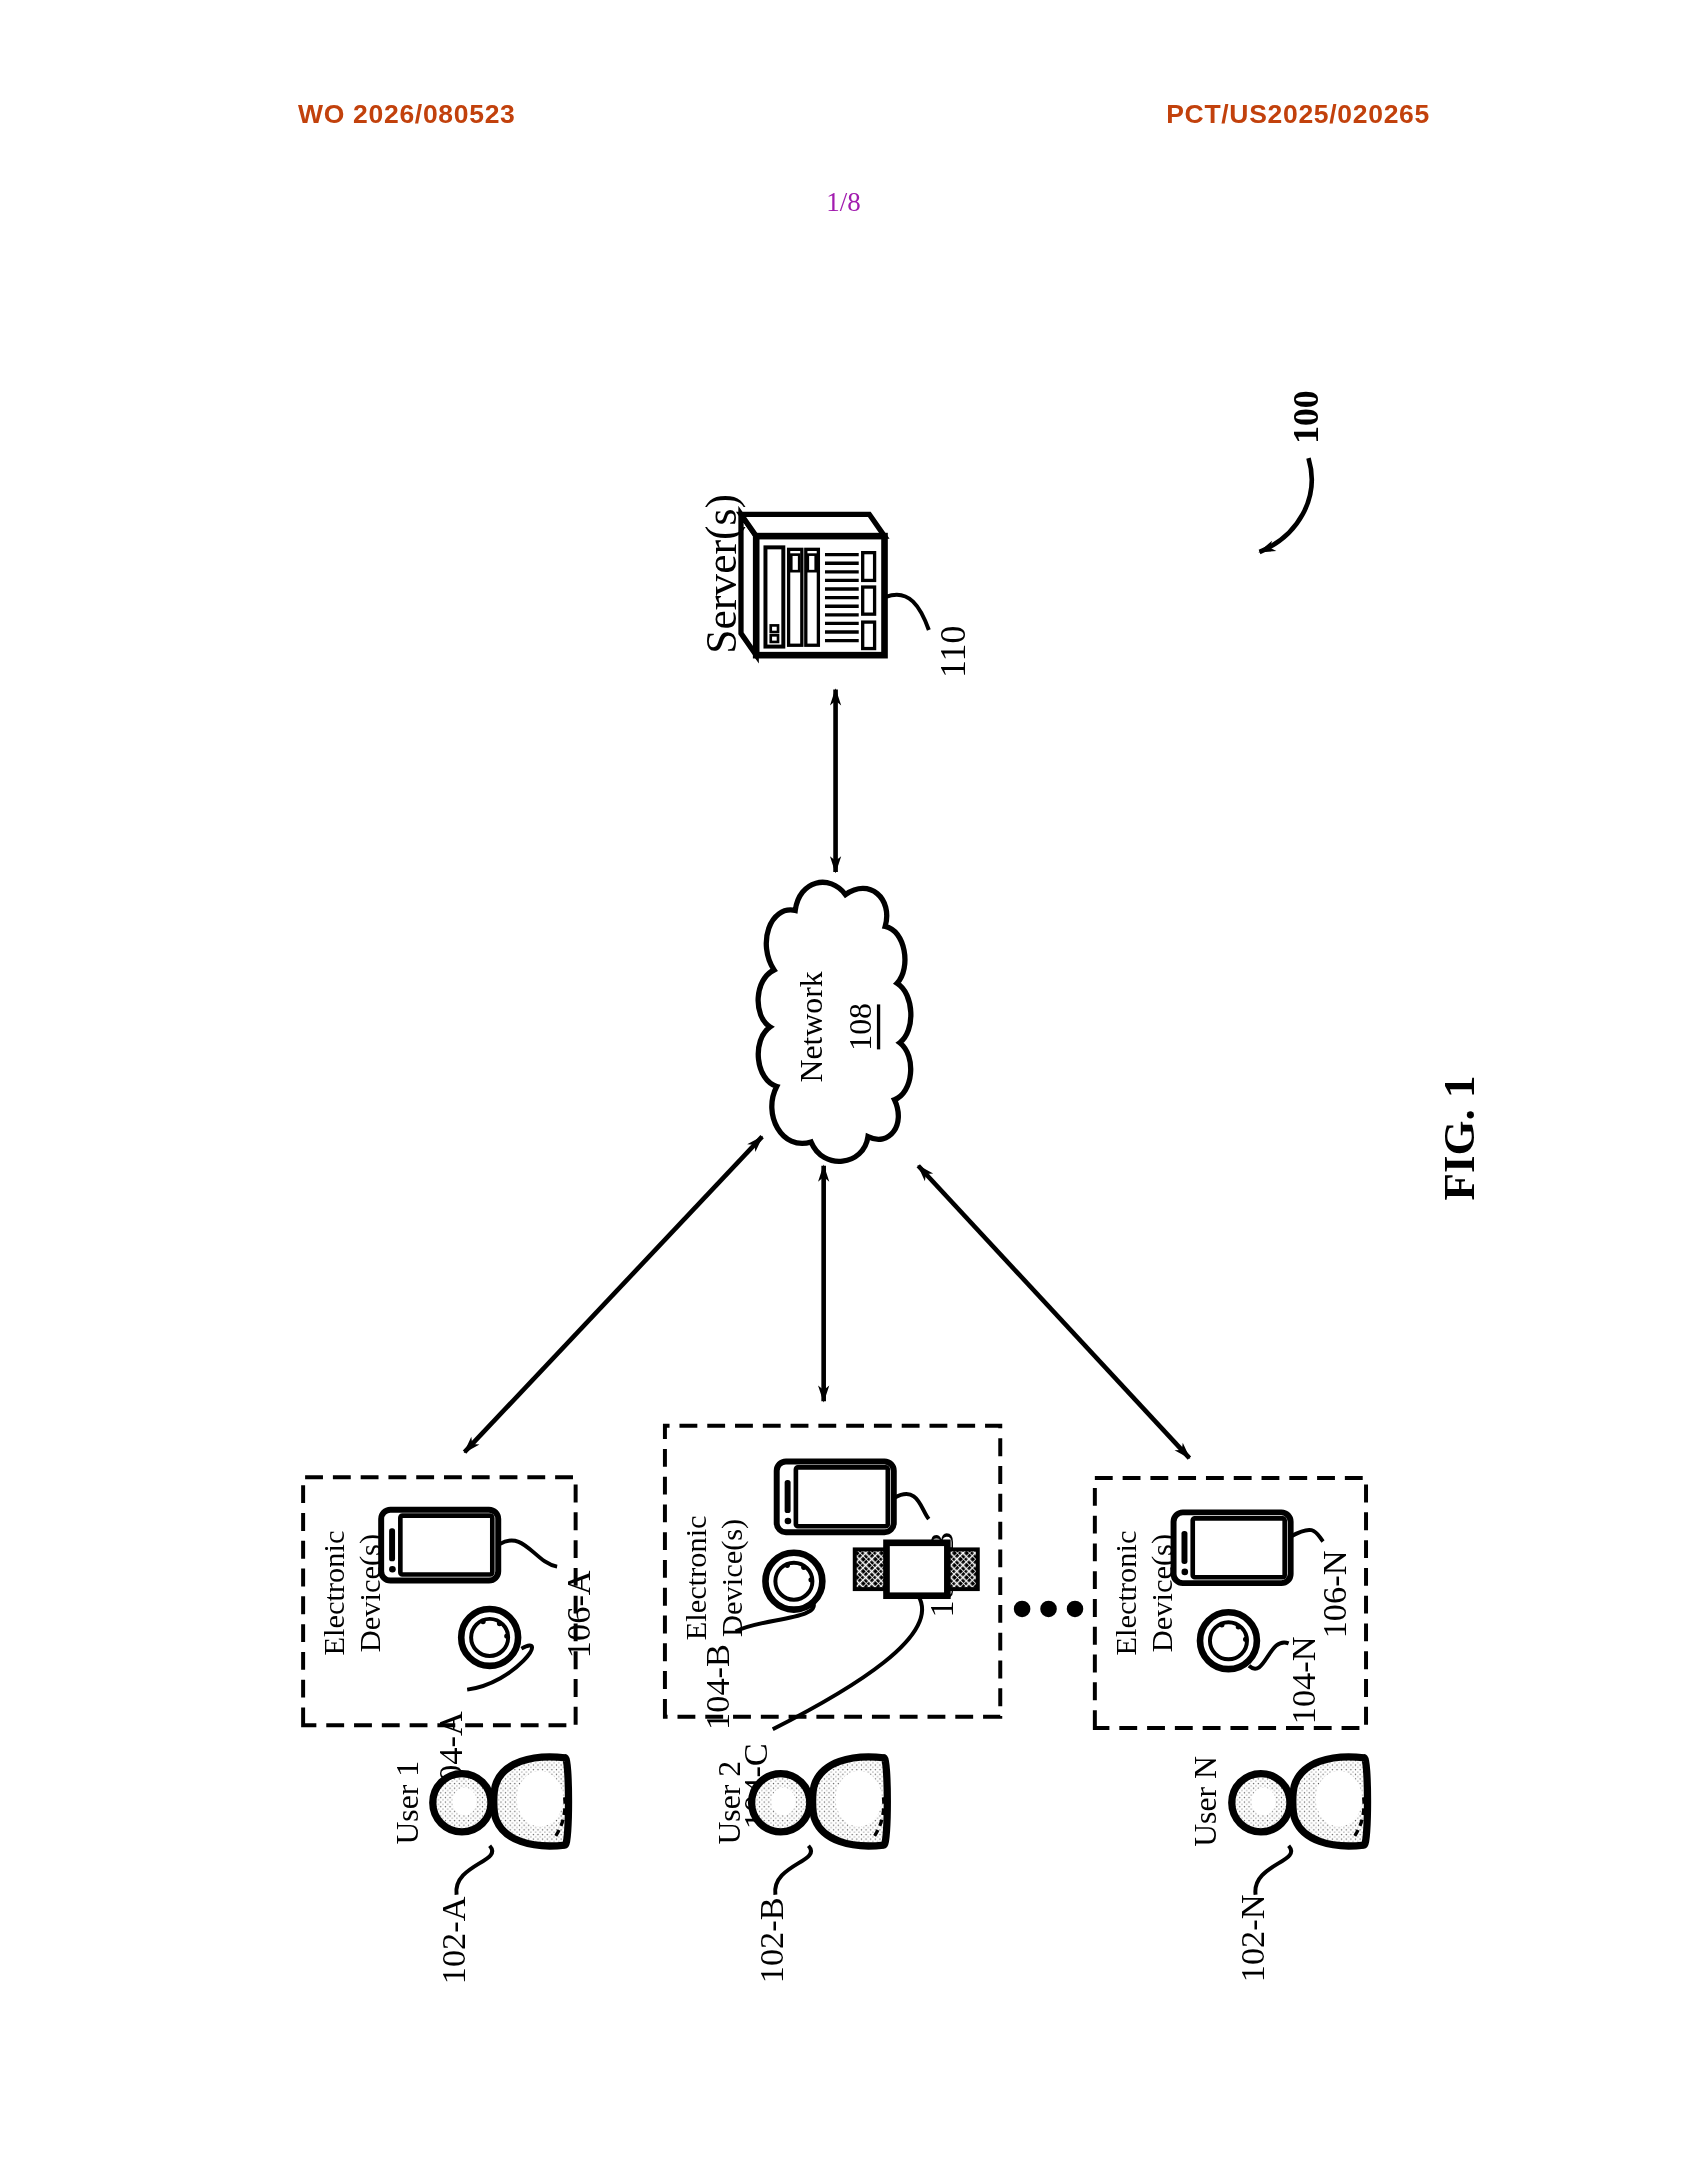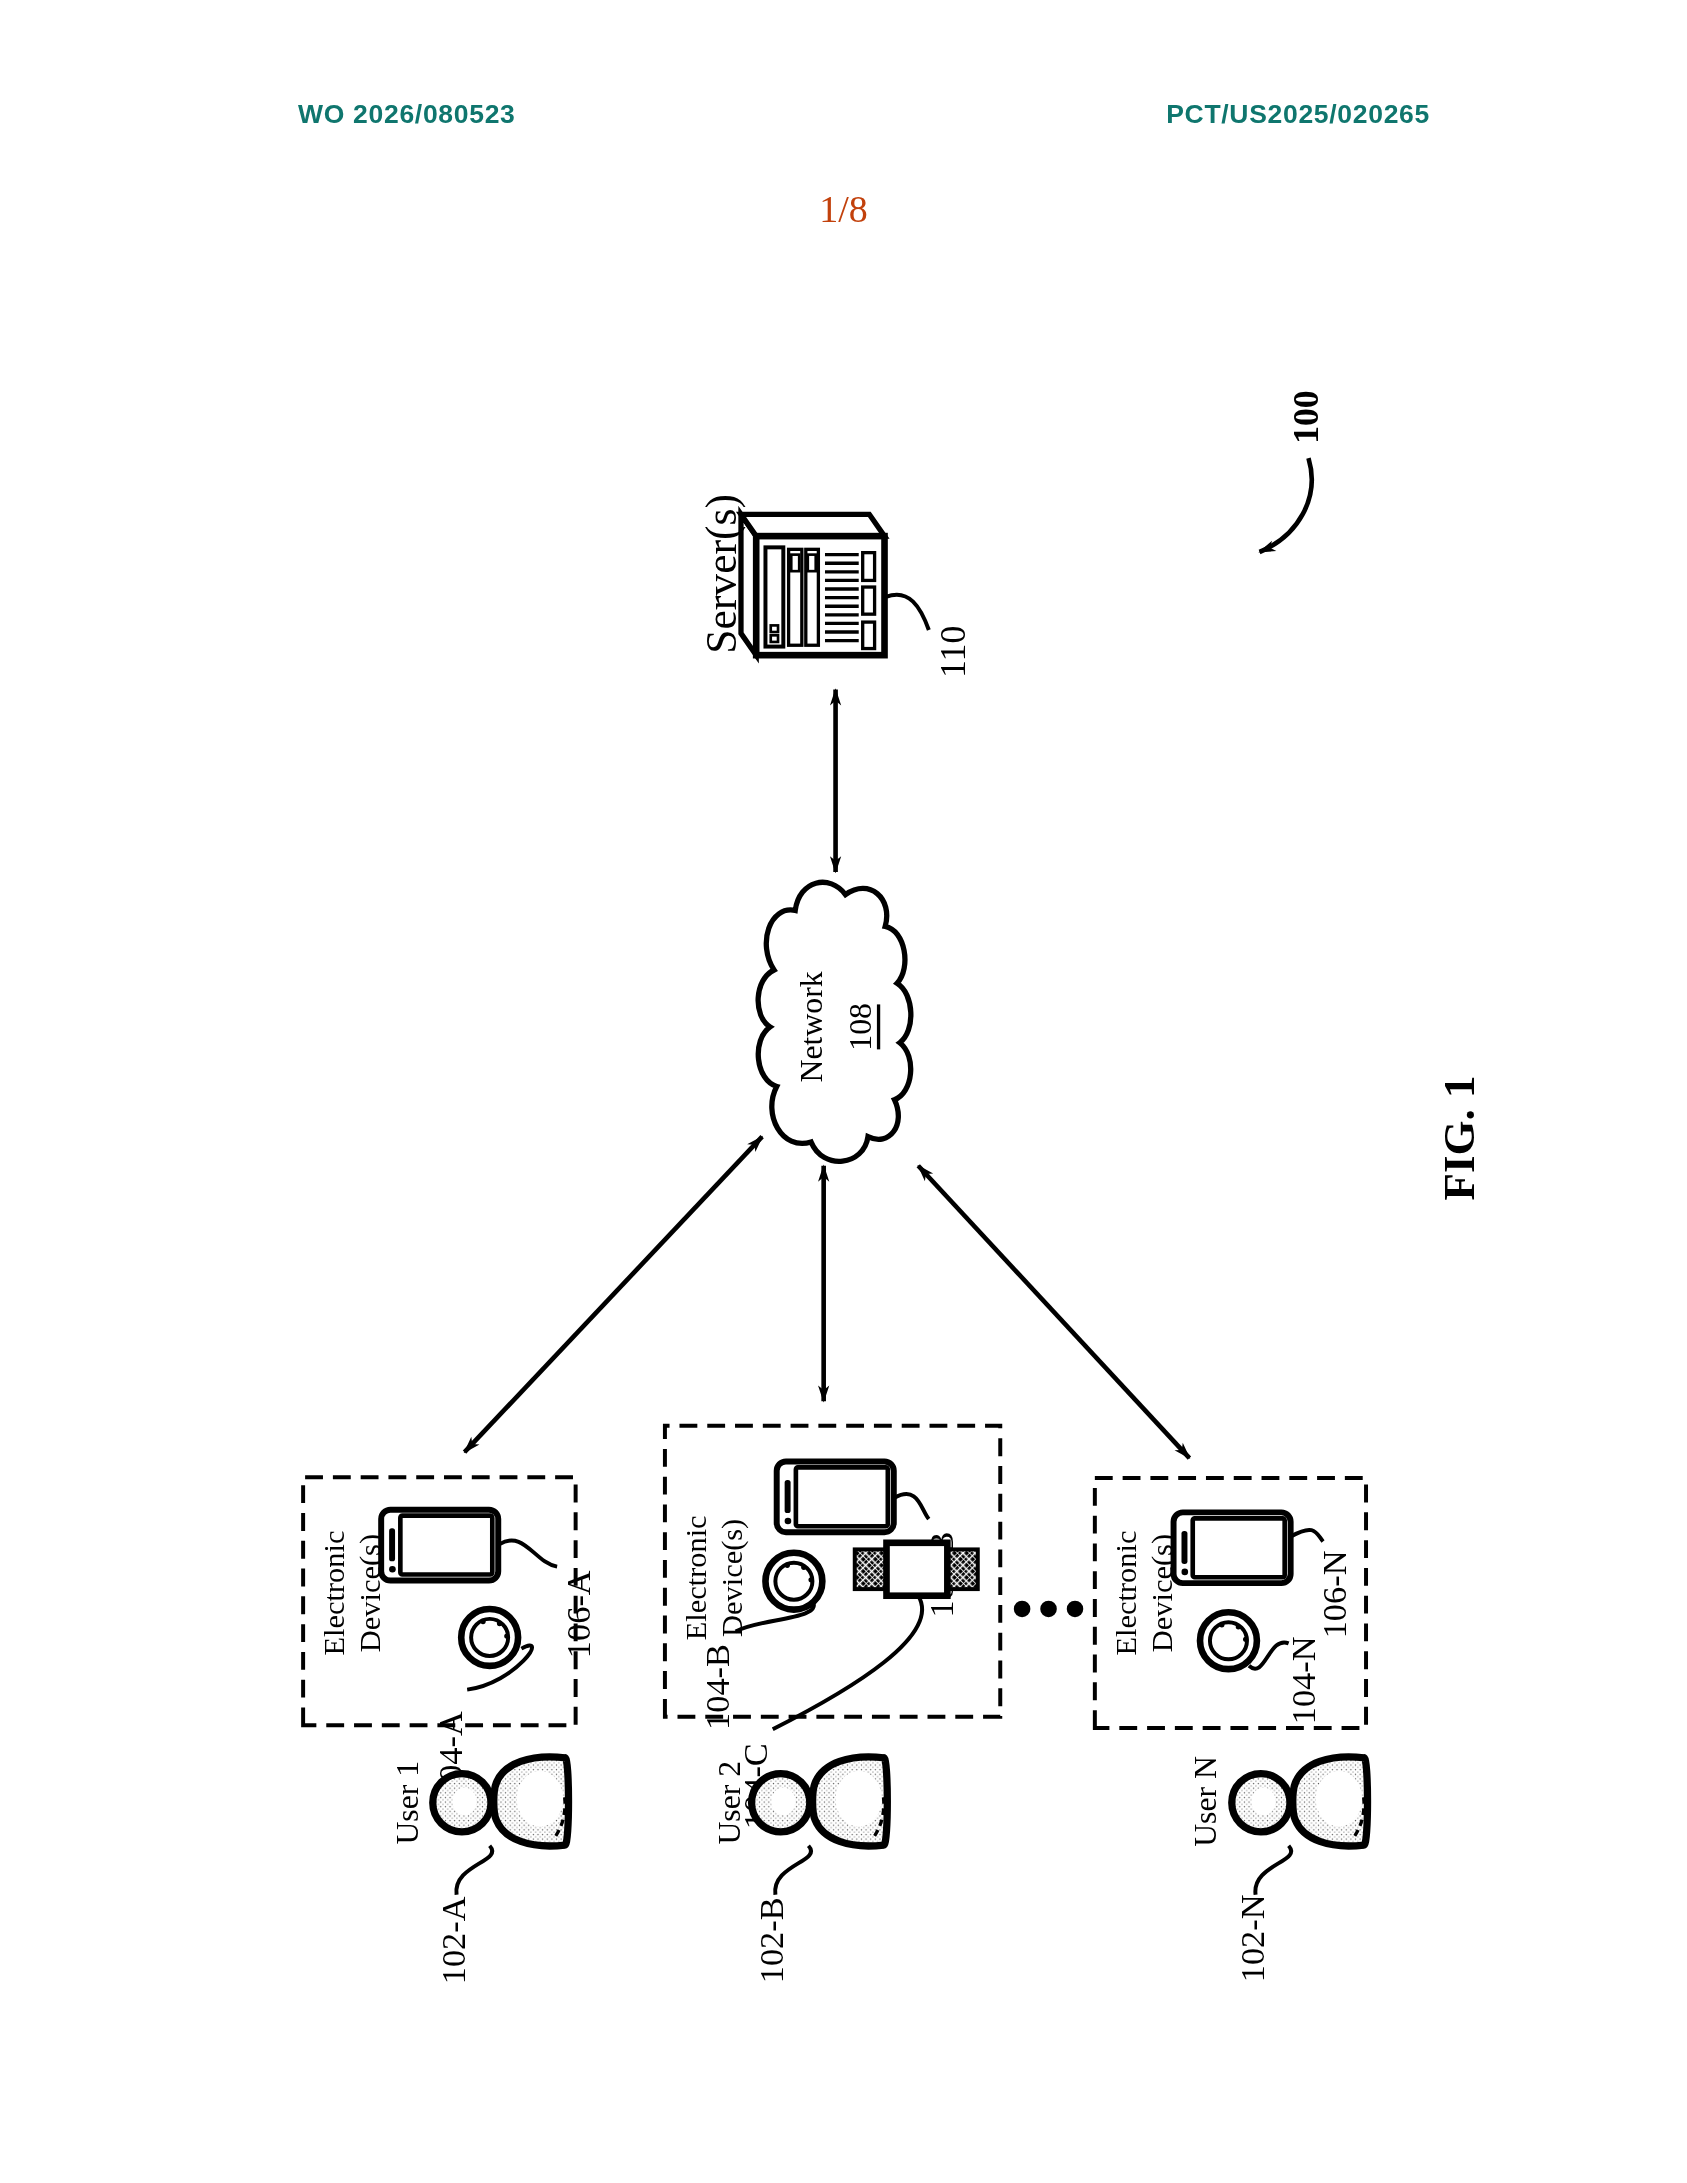--- a/index.html
+++ b/index.html
@@ -1,23 +1,23 @@
 <!DOCTYPE html>
 <html style="font-size:10.6px"><head>
 <meta charset="utf-8">
 <style>
   html,body{margin:0;padding:0;background:#ffffff;}
   .page{position:relative;width:1687px;height:2183px;background:#ffffff;overflow:hidden;
         font-family:"Liberation Serif","DejaVu Serif",serif;color:#000;}
   .hdr{position:absolute;top:99px;font-family:"Liberation Sans","DejaVu Sans",sans-serif;
-       font-weight:bold;font-size:26.5px;letter-spacing:0.7px;color:#0f766e;}
+       font-weight:bold;font-size:26.5px;letter-spacing:0.7px;color:#c2410c;}
   .hdr-left{left:298px;}
   .hdr-right{right:257px;}
   .sheet{position:absolute;top:187px;left:50%;transform:translateX(-50%);
-         font-size:38px;font-family:"Liberation Serif",serif;color:#c2410c;}
+         font-size:27px;font-family:"Liberation Serif",serif;color:#a21caf;}
   
   #figsvg{position:absolute;left:291px;top:2064px;transform-origin:0 0;transform:rotate(-90deg);}
   text{fill:#000;font-family:"Liberation Serif","DejaVu Serif",serif;}
   .lbl{font-size:52px;}
   .boxtitle{font-size:46px;}
   .uname{font-size:48px;}
 </style>
 </head>
 <body>
 

